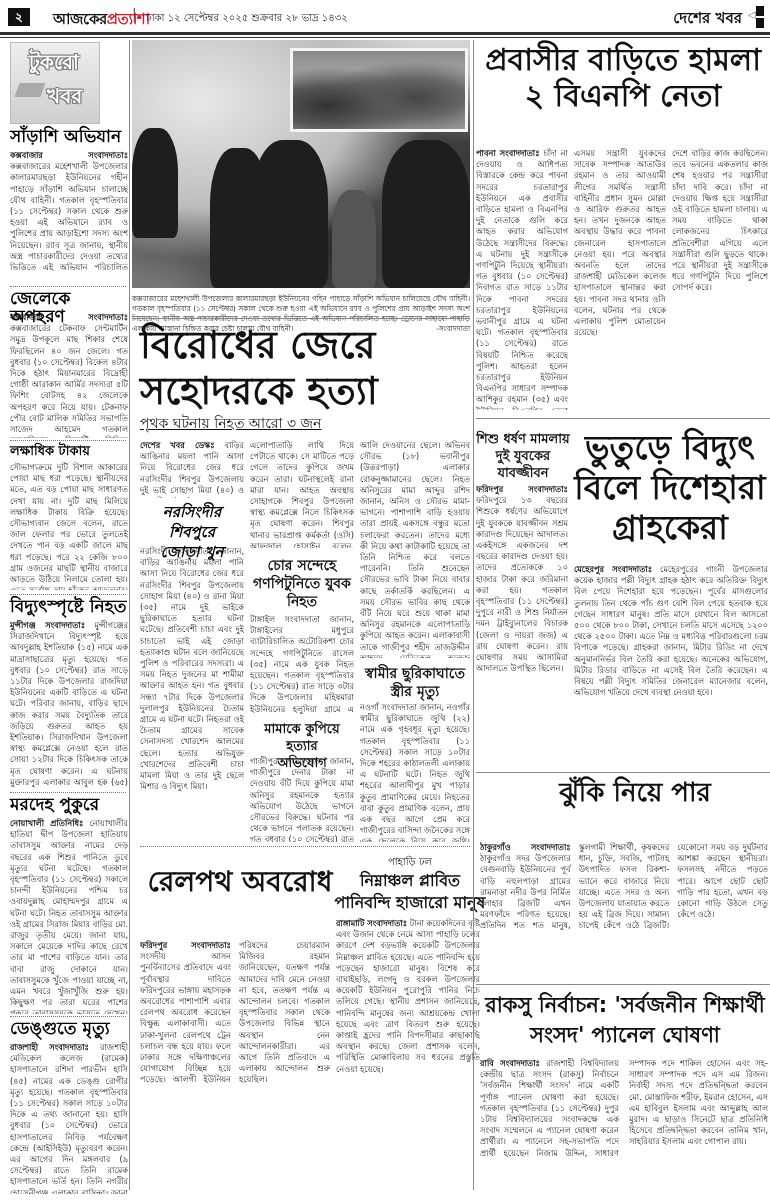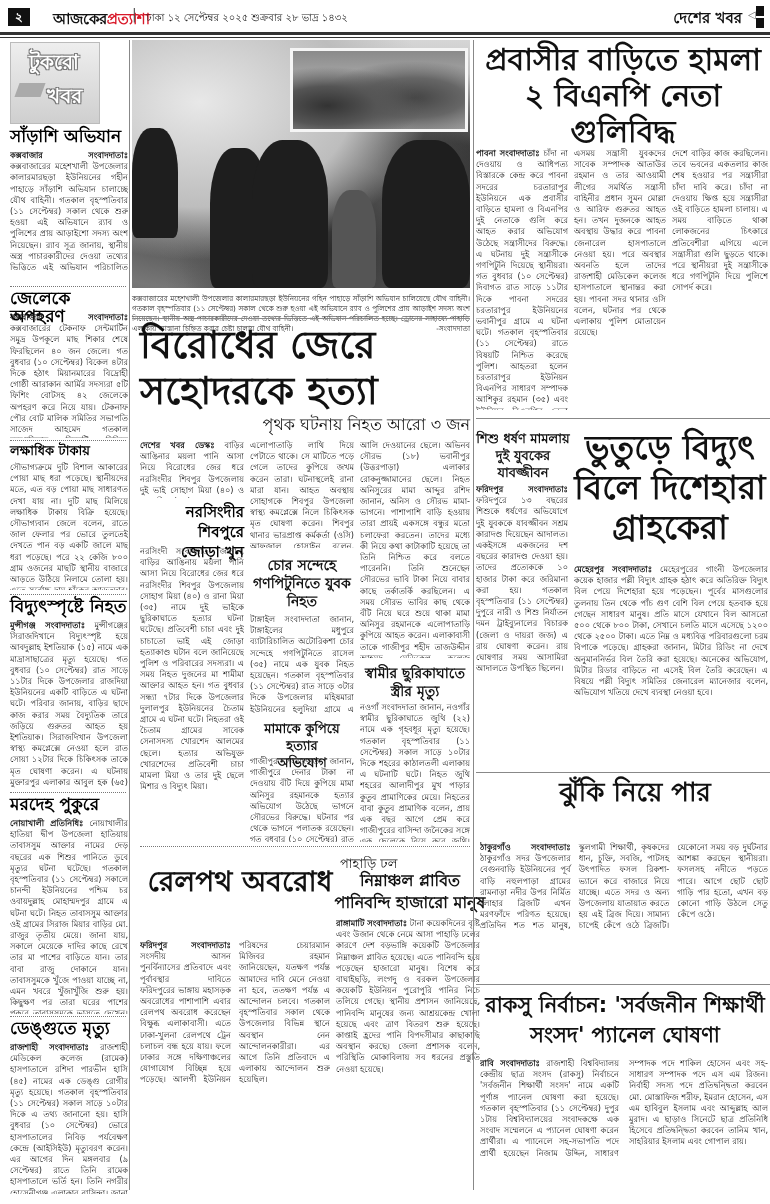--- a/index.html
+++ b/index.html
@@ -48,38 +48,38 @@
   .photo .inset { position: absolute; left: 158px; top: 8px; width: 178px; height: 84px; border: 3px solid #f5f5f5; background:
       radial-gradient(ellipse at 20% 70%, #333 0%, #555 25%, transparent 50%),
       radial-gradient(ellipse at 70% 60%, #444 0%, #666 30%, transparent 55%),
       linear-gradient(180deg, #8a8a8a 0%, #b5b5b5 50%, #999 100%); }
   .photo .fig { position: absolute; background: #1e1e1e; border-radius: 40% 40% 10% 10%; }
   .caption { left: 132px; top: 294px; width: 338px; font-size: 7.2px; line-height: 10px; color: #222; text-align: justify; }
   .caption .cred { float: right; }
 
   
   .lead-hl { left: 140px; top: 322px; width: 330px; font-size: 38px; font-weight: bold; line-height: 46px; }
-  .lead-sub { left: 140px; top: 412px; width: 330px; text-align: right; font-size: 16px; }
+  .lead-sub { left: 140px; top: 412px; width: 330px; text-align: left; font-size: 14px; text-decoration: underline; }
 
   .ctr-hl { text-align: center; font-weight: bold; }
 
   
   .r-hl { left: 476px; top: 42px; width: 294px; text-align: center; font-size: 30px; font-weight: bold; line-height: 36px; }
 
   .bhutu-hl { left: 570px; top: 428px; width: 200px; text-align: center; font-size: 33px; font-weight: bold; line-height: 40px; }
   .shishu-hl { left: 476px; top: 430px; width: 94px; text-align: center; font-size: 13px; font-weight: bold; line-height: 17px; }
 
   .kepe-hl { left: 500px; top: 776px; width: 270px; text-align: center; font-size: 26px; font-weight: bold; line-height: 32px; }
   .raksu-hl { left: 480px; top: 990px; width: 290px; text-align: center; font-size: 21px; font-weight: bold; line-height: 30px; }
 
   .farid-hl { left: 140px; top: 864px; width: 200px; text-align: center; font-size: 28px; font-weight: bold; line-height: 36px; }
-  .pahar-kicker { left: 340px; top: 854px; width: 140px; font-size: 13px; }
+  .pahar-kicker { left: 340px; top: 854px; width: 140px; text-align: center; font-size: 10px; }
   .pahar-hl { left: 330px; top: 870px; width: 160px; text-align: center; font-size: 16px; font-weight: bold; line-height: 22px; }
 
-  .sub-hl { font-size: 15px; font-weight: bold; line-height: 20px; text-align: right; }
+  .sub-hl { font-size: 15px; font-weight: bold; line-height: 20px; text-align: center; font-style: italic; }
 </style>
 </head>
 <body>
 
 <div class="abs masthead">
   <div class="abs pg-num">২</div>
   <div class="abs brand">
     <span class="b1">আজকের</span><span class="b2">প্রত্যাশা</span>
   </div>
   <div class="abs sep">|</div>
@@ -212,21 +212,20 @@
 <div class="abs body-text" style="left:336px; top:918px; width:144px; height:276px;">
   <b>রাঙ্গামাটি সংবাদদাতাঃ</b>
   <span>টানা কয়েকদিনের বৃষ্টি এবং উজান থেকে নেমে আসা পাহাড়ি ঢলের কারণে দেশ বড়ভাঙ্গি কয়েকটি উপজেলার নিম্নাঞ্চল প্লাবিত হয়েছে। এতে পানিবন্দি হয়ে পড়েছেন হাজারো মানুষ। বিশেষ করে বাঘাইছড়ি, লংগদু ও বরকল উপজেলার কয়েকটি ইউনিয়ন পুরোপুরি পানির নিচে তলিয়ে গেছে। স্থানীয় প্রশাসন জানিয়েছে, পানিবন্দি মানুষের জন্য আশ্রয়কেন্দ্র খোলা হয়েছে এবং ত্রাণ বিতরণ শুরু হয়েছে। কাপ্তাই হ্রদের পানি বিপদসীমার কাছাকাছি অবস্থান করছে। জেলা প্রশাসক বলেন, পরিস্থিতি মোকাবিলায় সব ধরনের প্রস্তুতি নেওয়া হয়েছে।</span>
 </div>
 
 <div class="abs vrule" style="left:473px; top:40px; height:1150px;"></div>
 
 <div class="abs r-hl">
   <div>প্রবাসীর বাড়িতে হামলা</div>
   <div>২ বিএনপি নেতা</div>
-  <div>গুলিবিদ্ধ</div>
 </div>
 <div class="abs body-text" style="left:476px; top:148px; width:92px; height:262px;">
   <b>পাবনা সংবাদদাতাঃ</b>
   <span>চাঁদা না দেওয়ায় ও আধিপত্য বিস্তারকে কেন্দ্র করে পাবনা সদরের চরতারাপুর ইউনিয়নে এক প্রবাসীর বাড়িতে হামলা ও বিএনপির দুই নেতাকে গুলি করে আহত করার অভিযোগ উঠেছে সন্ত্রাসীদের বিরুদ্ধে। এ ঘটনায় দুই সন্ত্রাসীকে গণপিটুনি দিয়েছে স্থানীয়রা। গত বুধবার (১০ সেপ্টেম্বর) দিবাগত রাত সাড়ে ১১টার দিকে পাবনা সদরের চরতারাপুর ইউনিয়নের ভবানীপুর গ্রামে এ ঘটনা ঘটে। গতকাল বৃহস্পতিবার (১১ সেপ্টেম্বর) রাতে বিষয়টি নিশ্চিত করেছে পুলিশ। আহতরা হলেন চরতারাপুর ইউনিয়ন বিএনপির সাধারণ সম্পাদক আশিকুর রহমান (৩৫) এবং ইউনিয়ন বিএনপির নেতা আরিফ (৪০)।</span>
 </div>
 <div class="abs body-text" style="left:574px; top:148px; width:92px; height:262px;">এসময় সন্ত্রাসী যুবকদের সাবেক সম্পাদক আতাউর রহমান ও তার আওয়ামী লীগের সমর্থিত সন্ত্রাসী বাহিনীর প্রধান সুমন মোল্লা ও আরিফ গুরুতর আহত হন। তখন দুজনকে আহত অবস্থায় উদ্ধার করে পাবনা জেনারেল হাসপাতালে নেওয়া হয়। পরে অবস্থার অবনতি হলে তাদের রাজশাহী মেডিকেল কলেজ হাসপাতালে স্থানান্তর করা হয়। পাবনা সদর থানার ওসি বলেন, ঘটনার পর থেকে এলাকায় পুলিশ মোতায়েন রয়েছে।</div>
 <div class="abs body-text" style="left:672px; top:148px; width:96px; height:262px;">দেশে বাড়ির কাজ করছিলেন। তবে ভবনের একতলার কাজ শেষ হওয়ার পর সন্ত্রাসীরা চাঁদা দাবি করে। চাঁদা না দেওয়ায় ক্ষিপ্ত হয়ে সন্ত্রাসীরা ওই বাড়িতে হামলা চালায়। এ সময় বাড়িতে থাকা লোকজনের চিৎকারে প্রতিবেশীরা এগিয়ে এলে সন্ত্রাসীরা গুলি ছুড়তে থাকে। পরে স্থানীয়রা দুই সন্ত্রাসীকে ধরে গণপিটুনি দিয়ে পুলিশে সোপর্দ করে।</div>
 
 <div class="abs hrule" style="left:476px; top:418px; width:294px;"></div>
 

